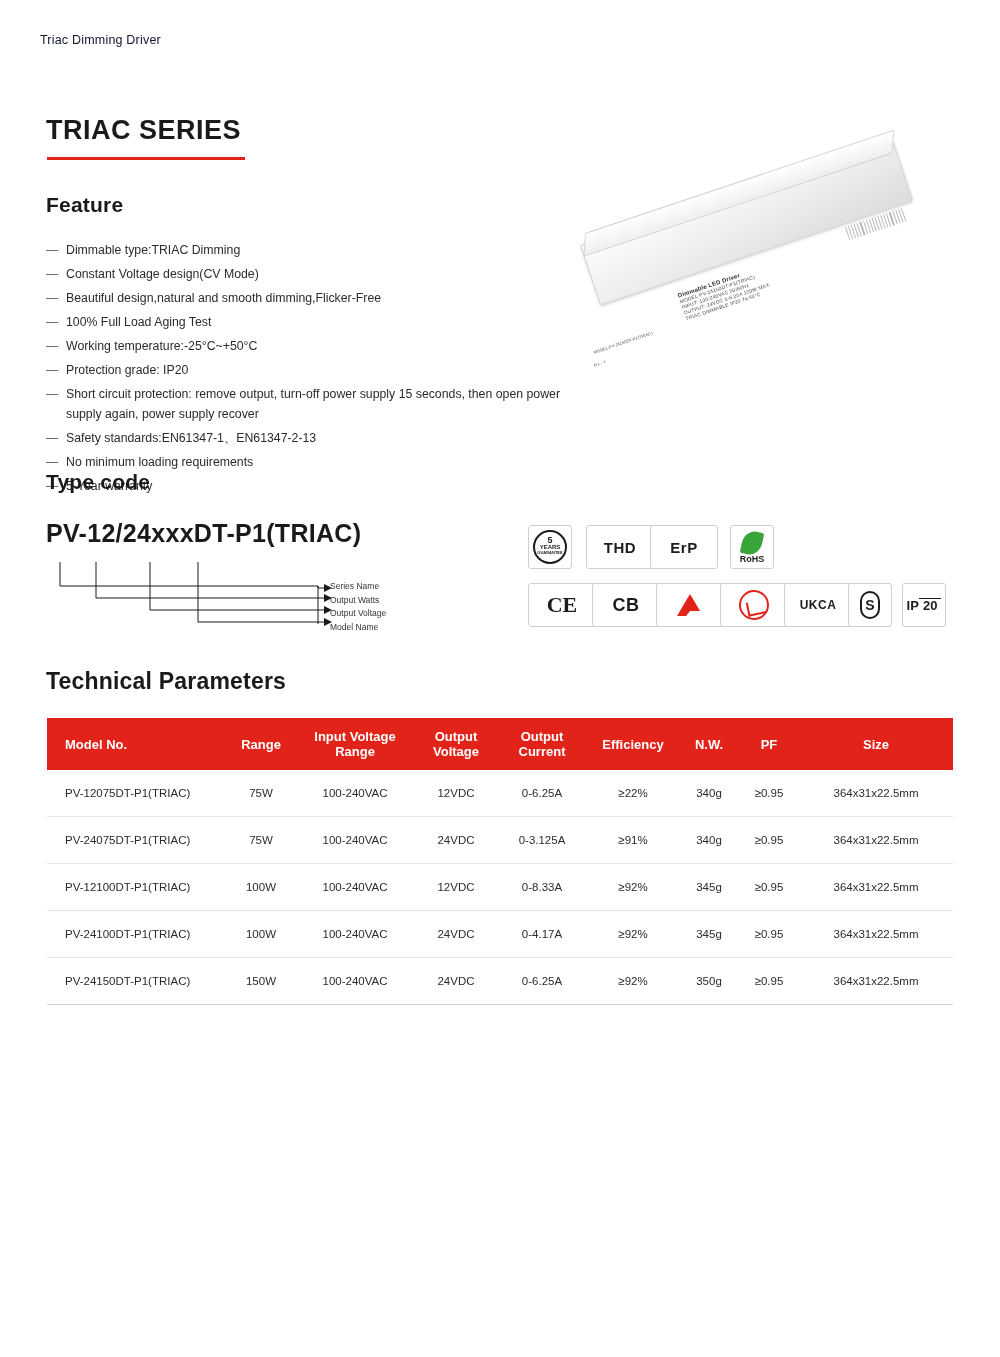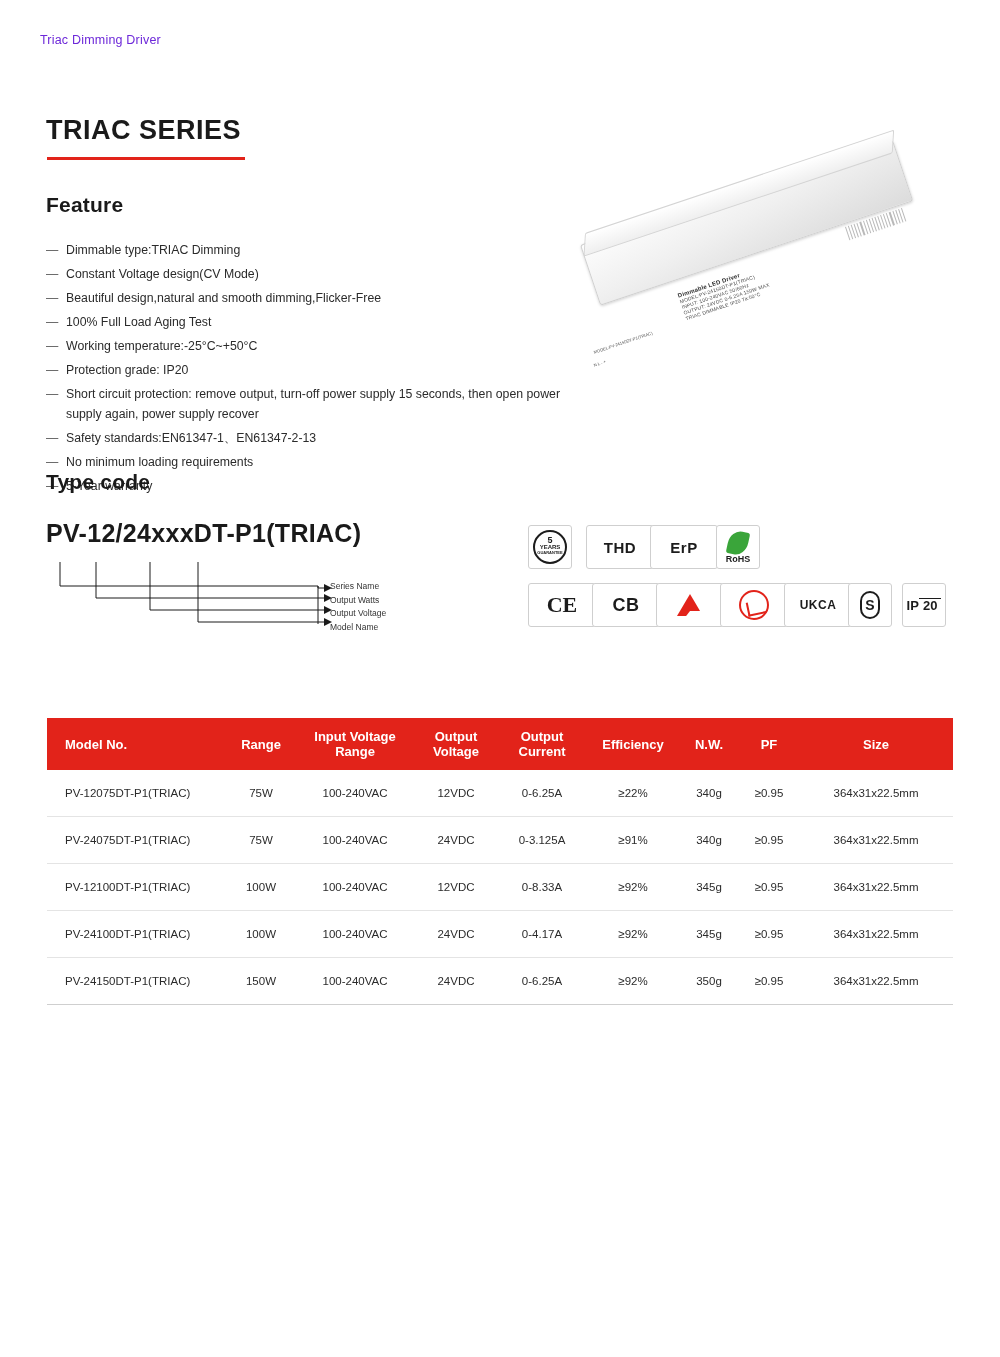--- a/index.html
+++ b/index.html
@@ -12,21 +12,21 @@
     color: #231f20;
     position: relative;
     overflow: hidden;
   }
   .page { position: relative; width: 1000px; height: 1357px; }
 
   .breadcrumb {
     position: absolute;
     left: 40px; top: 33px;
     font-size: 12.5px;
-    color: #6d28d9;
+    color: #0f172a;
     letter-spacing: 0.2px;
   }
 
   .series-title {
     position: absolute;
     left: 46px; top: 115px;
     font-size: 27px;
     font-weight: bold;
     letter-spacing: 0.5px;
     color: #1a1a1a;
@@ -376,21 +376,21 @@
     </div>
 
     <div class="badge wd" style="left:58px; top:0px;">
       <span class="badge-txt">THD</span>
     </div>
 
     <div class="badge wd" style="left:122px; top:0px;">
       <span class="badge-txt">ErP</span>
     </div>
 
-    <div class="badge sq rohs-badge" style="left:188px; top:0px;">
+    <div class="badge sq rohs-badge" style="left:202px; top:0px;">
       <span class="rohs-leaf"></span>
       <span class="rohs-text">RoHS</span>
     </div>
 
     <div class="badge wd" style="left:0px; top:58px;">
       <span class="ce-mark">CE</span>
     </div>
 
     <div class="badge wd" style="left:64px; top:58px;">
       <span class="badge-txt" style="font-size:18px">CB</span>
@@ -411,20 +411,21 @@
     <div class="badge sq" style="left:320px; top:58px;">
       <span class="s-mark">S</span>
     </div>
 
     <div class="badge sq ip-badge" style="left:374px; top:58px;">
       <span class="ip">IP</span>
       <span class="num">20</span>
     </div>
   </div>
 
+  <div class="h2 tech">Technical Parameters</div>
 
   <table class="tech-table">
     <thead>
       <tr>
         <th style="width:180px">Model No.</th>
         <th style="width:68px">Range</th>
         <th style="width:120px">Input Voltage Range</th>
         <th style="width:82px">Output Voltage</th>
         <th style="width:90px">Output Current</th>
         <th style="width:92px">Efficiency</th>

